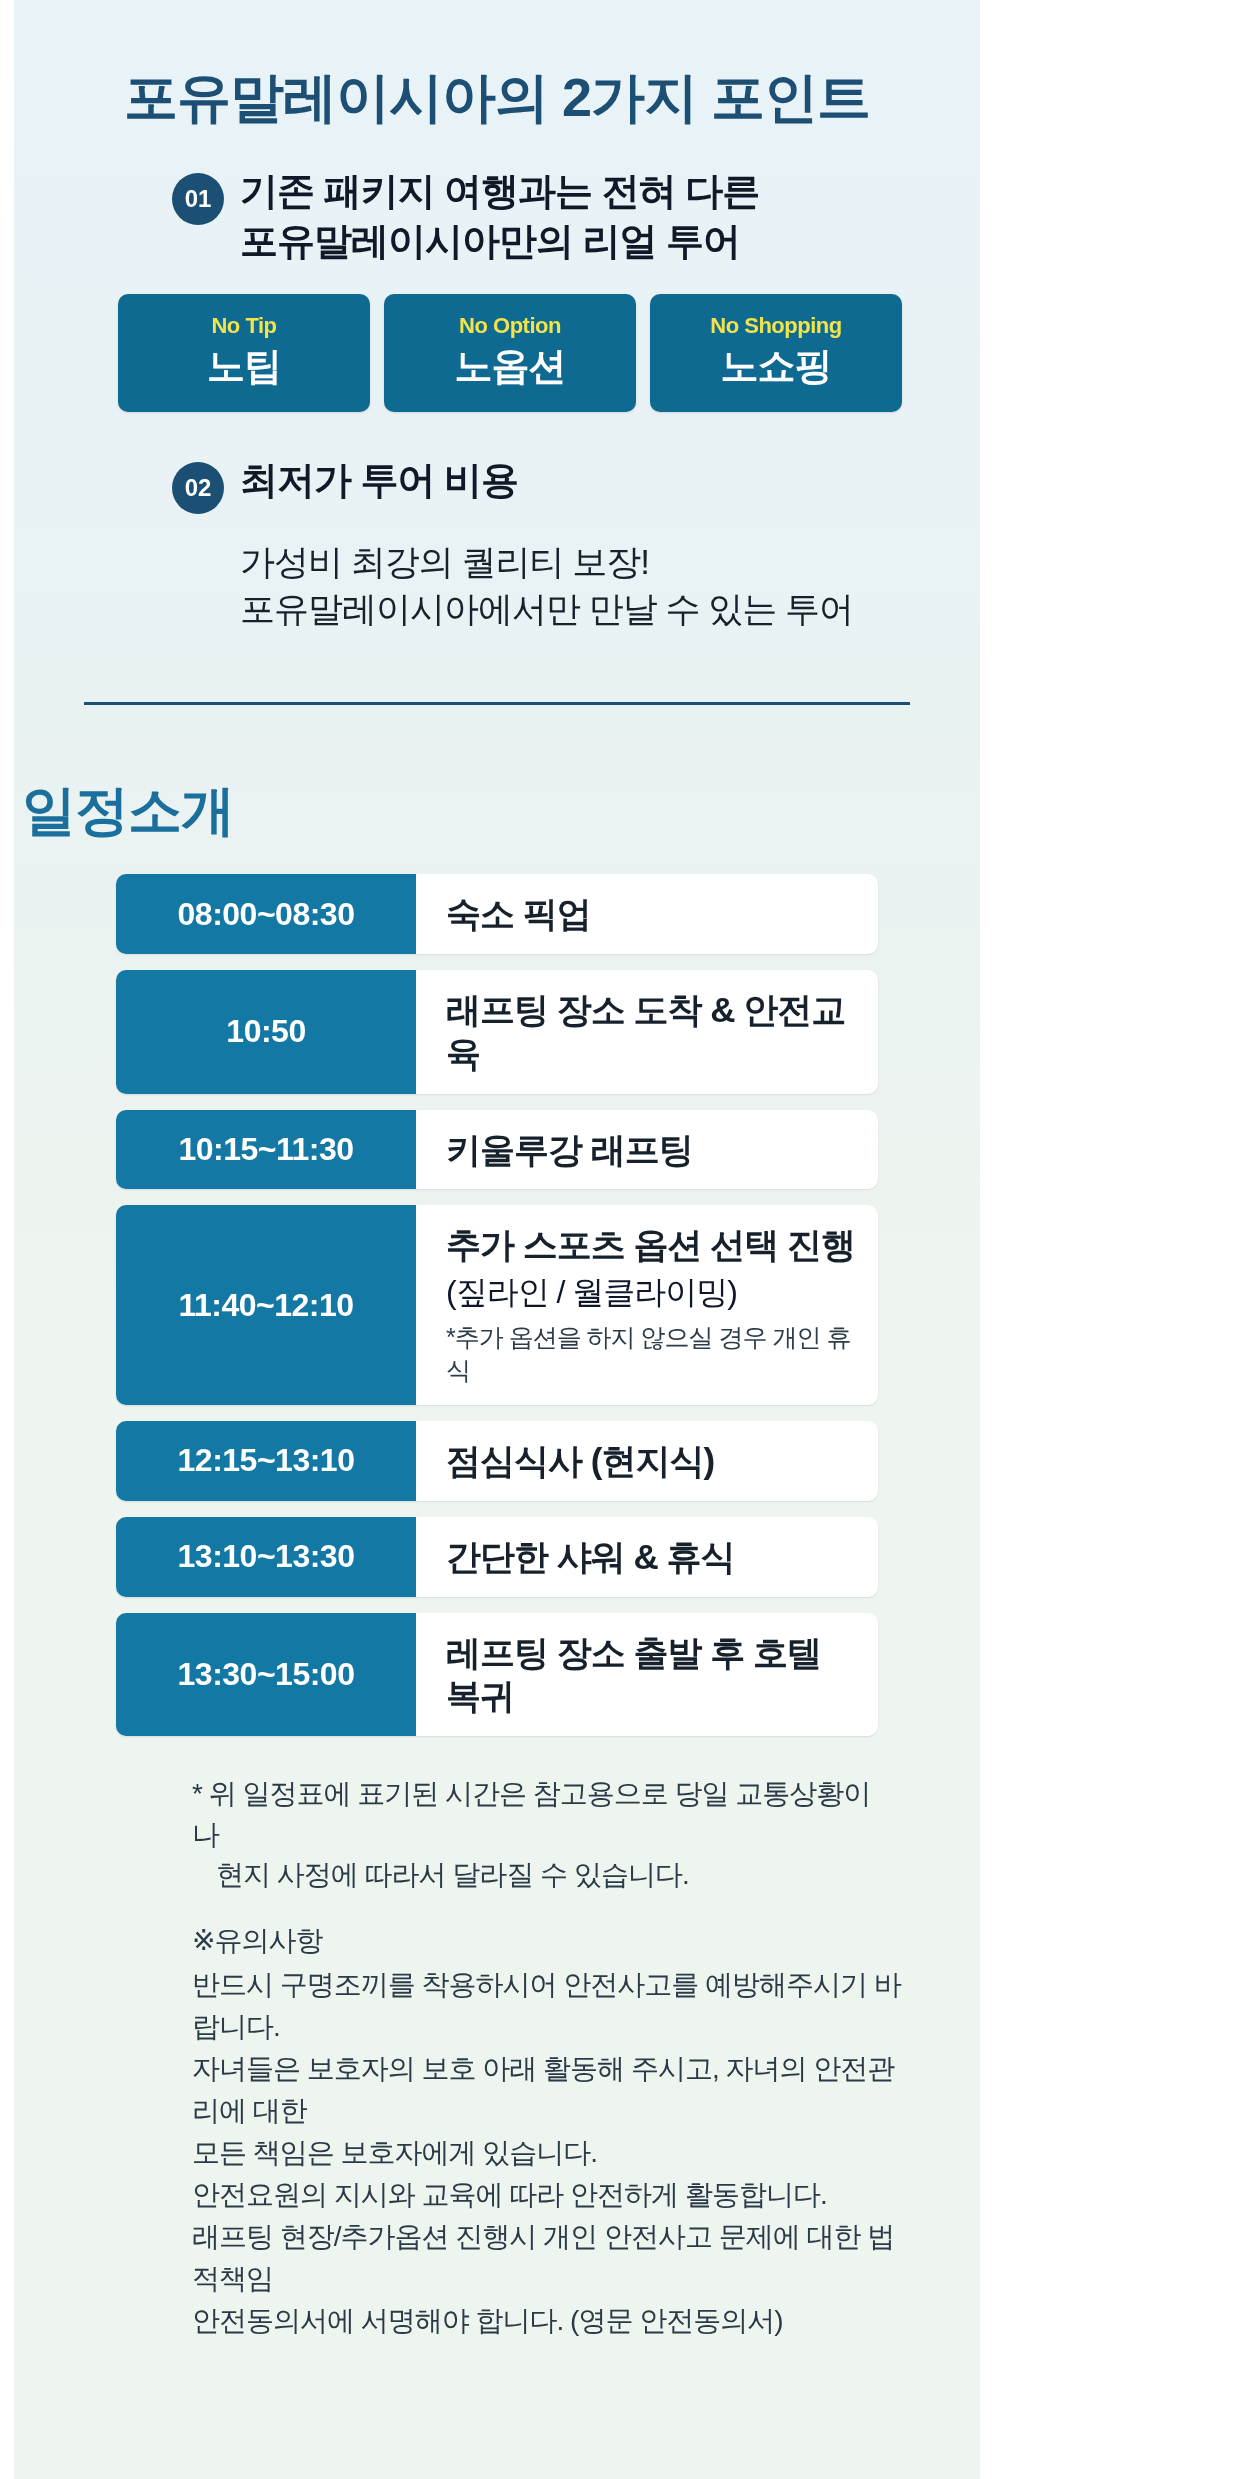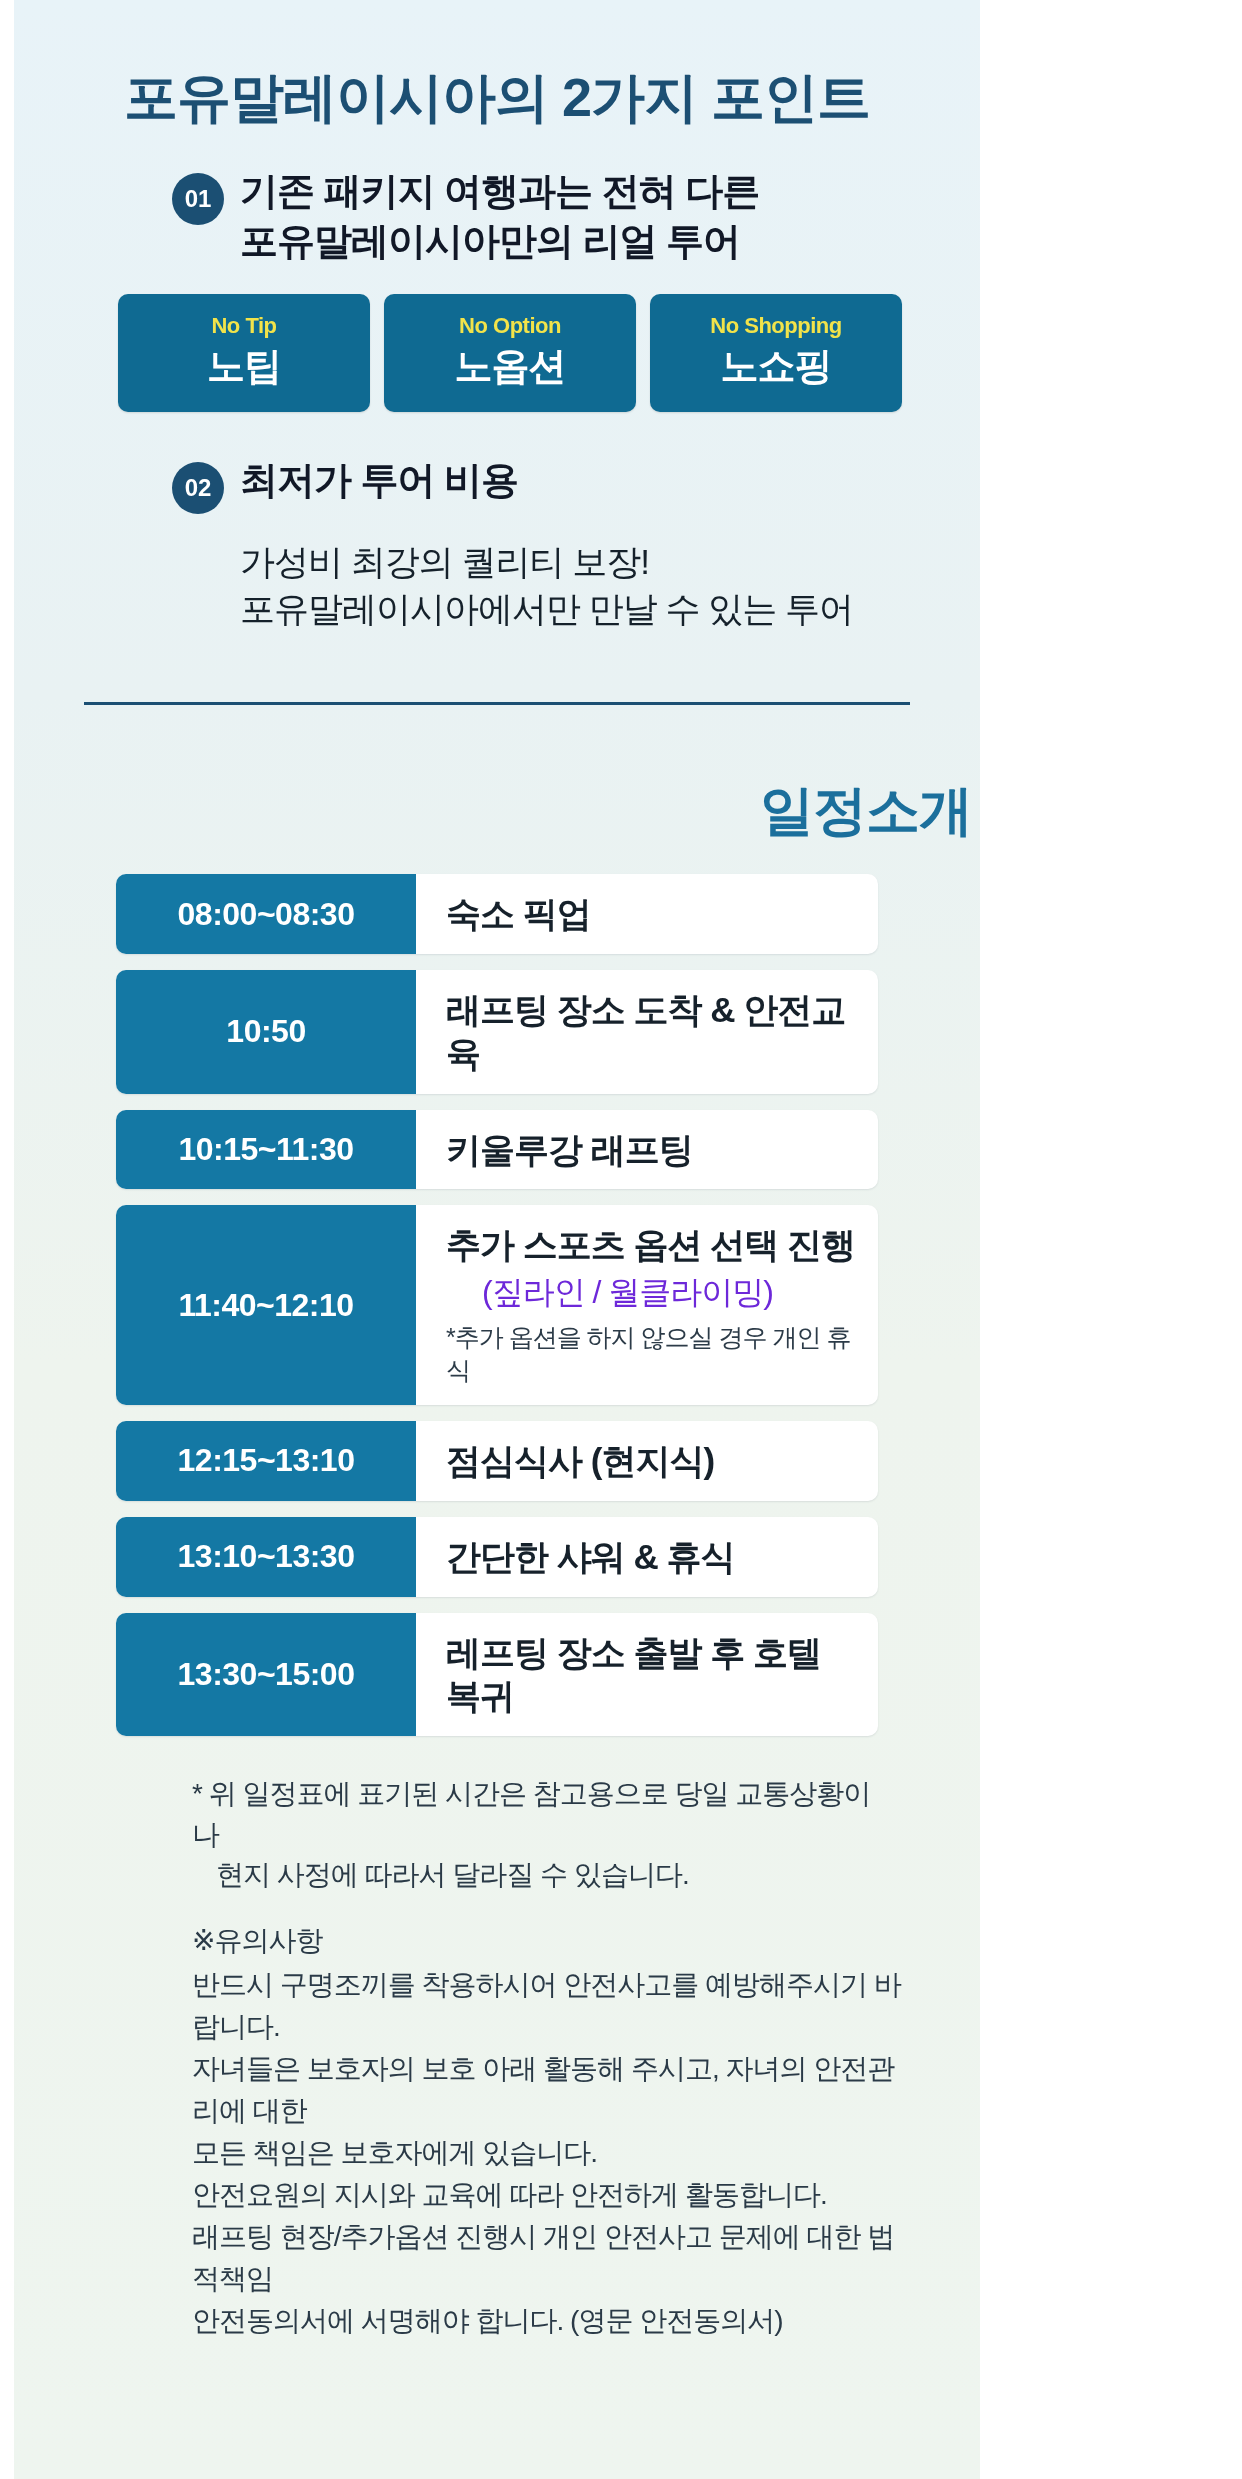--- a/index.html
+++ b/index.html
@@ -128,21 +128,21 @@
     letter-spacing: -1px;
   }
   .divider {
     height: 3px;
     background: #1b4f73;
     margin: 70px 62px 0 62px;
   }
 
   
   .sched-title {
-    text-align: right;
+    text-align: left;
     color: #1b6f9c;
     font-size: 54px;
     font-weight: 800;
     letter-spacing: -1px;
     margin-top: 70px;
     margin-bottom: 26px;
   }
   .sched-list {
     padding: 0 94px 0 94px;
   }
@@ -178,26 +178,25 @@
     justify-content: center;
   }
   .sched-desc .main {
     color: #16212b;
     font-size: 35px;
     font-weight: 700;
     letter-spacing: -1px;
     line-height: 1.25;
   }
   .sched-desc .second {
-    color: #6d28d9;
+    color: #0f172a;
     font-size: 32px;
     font-weight: 500;
     letter-spacing: -1px;
     margin-top: 4px;
-    margin-left: 36px;
   }
   .sched-desc .note {
     color: #2c3b48;
     font-size: 25px;
     font-weight: 500;
     letter-spacing: -1px;
     margin-top: 6px;
   }
 
   

